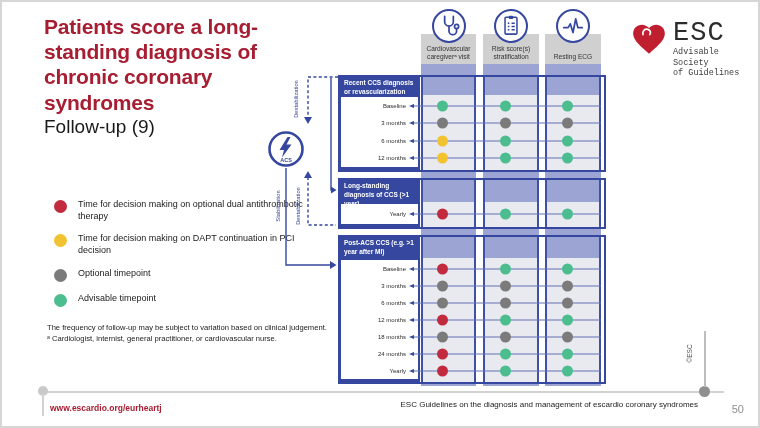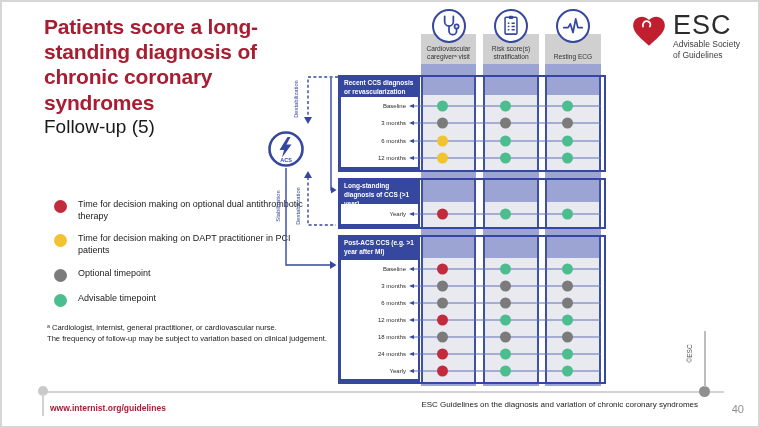--- a/index.html
+++ b/index.html
@@ -12,21 +12,21 @@
   .title-block{position:absolute;left:42px;top:12px;width:256px;}
   .page-title{margin:0;font-size:21px;font-weight:bold;line-height:1.2;color:#a71d31;letter-spacing:-.2px;}
   .page-subtitle{margin:0;font-size:19px;font-weight:400;line-height:1.25;color:#1a1a1a;}
   .legend{position:absolute;left:52px;top:197px;width:268px;display:flex;flex-direction:column;gap:11px;}
   .leg-item{display:flex;gap:11px;align-items:flex-start;}
   .leg-dot{width:13px;height:13px;border-radius:50%;flex:none;margin-top:1px;}
   .leg-label{font-size:9px;line-height:1.3;color:#1a1a1a;}
   .note{position:absolute;left:45px;top:321px;width:280px;font-size:7.6px;line-height:1.4;color:#1a1a1a;}
   .note p{margin:0;}
   
-  .logo{position:absolute;left:627px;top:10px;display:flex;align-items:flex-start;gap:4px;}
+  .logo{position:absolute;left:627px;top:18px;display:flex;align-items:flex-start;gap:4px;font-family:Liberation Mono, monospace;}
   .logo-text{display:flex;flex-direction:column;}
   .logo-abbr{font-size:27px;font-weight:500;color:#2b2b2b;line-height:1;letter-spacing:1px;}
   .logo-name{font-size:8.5px;color:#3c3c3c;line-height:1.25;}
   
   #diagram{position:absolute;inset:0;}
   .band{position:absolute;}
   .colbox{position:absolute;display:flex;align-items:flex-end;justify-content:center;}
   .collabel{font-size:6.6px;line-height:1.25;color:#333;text-align:center;padding-bottom:3px;}
   .colcircle{position:absolute;width:34px;height:34px;border-radius:50%;background:#fff;
     border:2px solid #35479e;box-sizing:border-box;display:flex;align-items:center;justify-content:center;}
@@ -63,21 +63,21 @@
   .citation{position:absolute;right:60px;top:397px;text-align:right;font-size:8px;line-height:1.5;color:#222;}
   .page-num{position:absolute;right:14px;top:401px;font-size:11px;color:#8f8f8f;}
 </style>
 </head>
 <body>
 
 <div class="slide">
 
   <div class="title-block">
     <h1 class="page-title">Patients score a long-standing diagnosis of chronic coronary syndromes</h1>
-    <h2 class="page-subtitle">Follow-up (5)</h2>
+    <h2 class="page-subtitle">Follow-up (9)</h2>
   </div>
 
   <div class="logo">
     <span>
       <svg width="40" height="38" viewBox="0 0 24 24">
         <path d="M12 21.3l-1.4-1.3C5.4 15.4 2 12.3 2 8.5 2 5.4 4.4 3 7.5 3c1.7 0 3.4.8 4.5 2.1C13.1 3.8 14.8 3 16.5 3 19.6 3 22 5.4 22 8.5c0 3.8-3.4 6.9-8.6 11.5L12 21.3z" fill="#c01f2f"></path>
         <path d="M8.2 9.2c-.6-2.2 1.2-3.9 3.1-3.3 1.6.5 2 2.2 1.2 3.3" fill="none" stroke="#fff" stroke-width="1.1" stroke-linecap="round"></path>
       </svg>
     </span>
     <span class="logo-text">
@@ -87,35 +87,35 @@
     </span>
   </div>
 
   <div class="legend" id="legend">
       <div class="leg-item">
         <span class="leg-dot" style="background: rgb(194, 43, 61);"></span>
         <span class="leg-label">Time for decision making on optional dual antithrombotic therapy</span>
       </div>
       <div class="leg-item">
         <span class="leg-dot" style="background: rgb(242, 195, 49);"></span>
-        <span class="leg-label">Time for decision making on DAPT practitioner in PCI patients</span>
+        <span class="leg-label">Time for decision making on DAPT continuation in PCI decision</span>
       </div>
       <div class="leg-item">
         <span class="leg-dot" style="background: rgb(123, 123, 123);"></span>
         <span class="leg-label">Optional timepoint</span>
       </div>
       <div class="leg-item">
         <span class="leg-dot" style="background: rgb(76, 189, 142);"></span>
         <span class="leg-label">Advisable timepoint</span>
       </div>
     </div>
 
   <div class="note">
+    <p>The frequency of follow-up may be subject to variation based on clinical judgement.</p>
     <p>ᵃ Cardiologist, internist, general practitioner, or cardiovascular nurse.</p>
-    <p>The frequency of follow-up may be subject to variation based on clinical judgement.</p>
   </div>
 
   <div id="diagram">
 
     <svg class="connectors" width="760" height="428" viewBox="0 0 760 428">
       <g stroke="#35479e" fill="none" stroke-width="1.4">
         <path d="M336,75 H306 V116" stroke-dasharray="3 2.4"></path>
         <path d="M306,175 V223 H334" stroke-dasharray="3 2.4"></path>
         <path d="M284,166 V263 H328"></path>
         <path d="M329,76 V188 H330"></path>
@@ -317,19 +317,19 @@
         </div>
       </div>
     </div>
 
   <div class="divider"></div>
   <div class="dot-left"></div>
   <div class="vline-left"></div>
   <div class="dot-right"></div>
   <div class="vline-right"></div>
   <div class="copyright-v">©ESC</div>
-  <a class="footer-url" href="#">www.internist.org/guidelines</a>
+  <a class="footer-url" href="#">www.escardio.org/eurheartj</a>
   <div class="citation">
-    <div>ESC Guidelines on the diagnosis and variation of chronic coronary syndromes</div>
+    <div>ESC Guidelines on the diagnosis and management of escardio coronary syndromes</div>
   </div>
-  <div class="page-num">40</div>
+  <div class="page-num">50</div>
 
 </div>
 
 </body></html>

